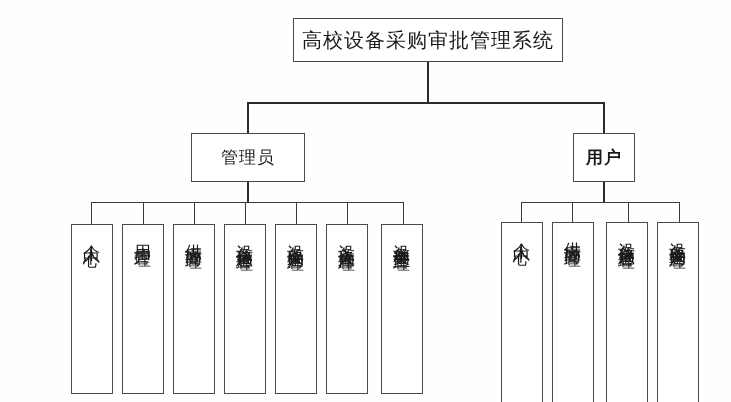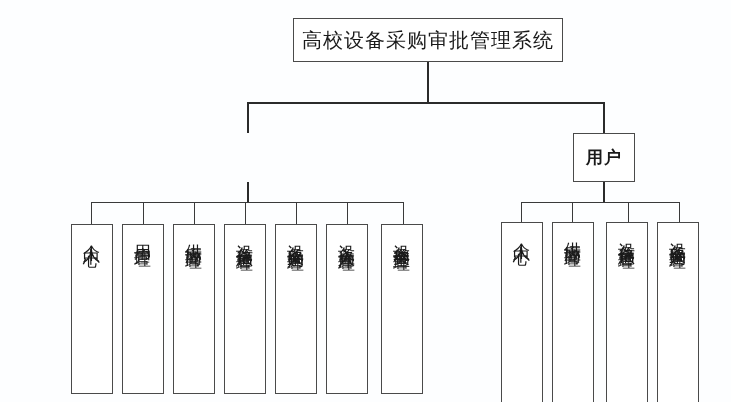--- a/index.html
+++ b/index.html
@@ -100,20 +100,23 @@
     <span>高校设备采购审批管理系统</span>
   </div>
 
   <div class="line v" style="left:399px; top:62px; height:41px;"></div>
 
   <div class="line h" style="left:219px; top:102px; width:357px;"></div>
 
   <div class="line v" style="left:219px; top:102px; height:31px;"></div>
   <div class="line v" style="left:575px; top:102px; height:31px;"></div>
 
+  <div class="node branch admin">
+    <span>管理员</span>
+  </div>
 
   <div class="line v" style="left:219px; top:182px; height:21px;"></div>
   <div class="line thin h" style="left:63px; top:202px; width:313px;"></div>
   <div class="line thin v" style="left:63px;  top:202px; height:22px;"></div>
   <div class="line thin v" style="left:115px; top:202px; height:22px;"></div>
   <div class="line thin v" style="left:166px; top:202px; height:22px;"></div>
   <div class="line thin v" style="left:217px; top:202px; height:22px;"></div>
   <div class="line thin v" style="left:268px; top:202px; height:22px;"></div>
   <div class="line thin v" style="left:319px; top:202px; height:22px;"></div>
   <div class="line thin v" style="left:375px; top:202px; height:22px;"></div>

